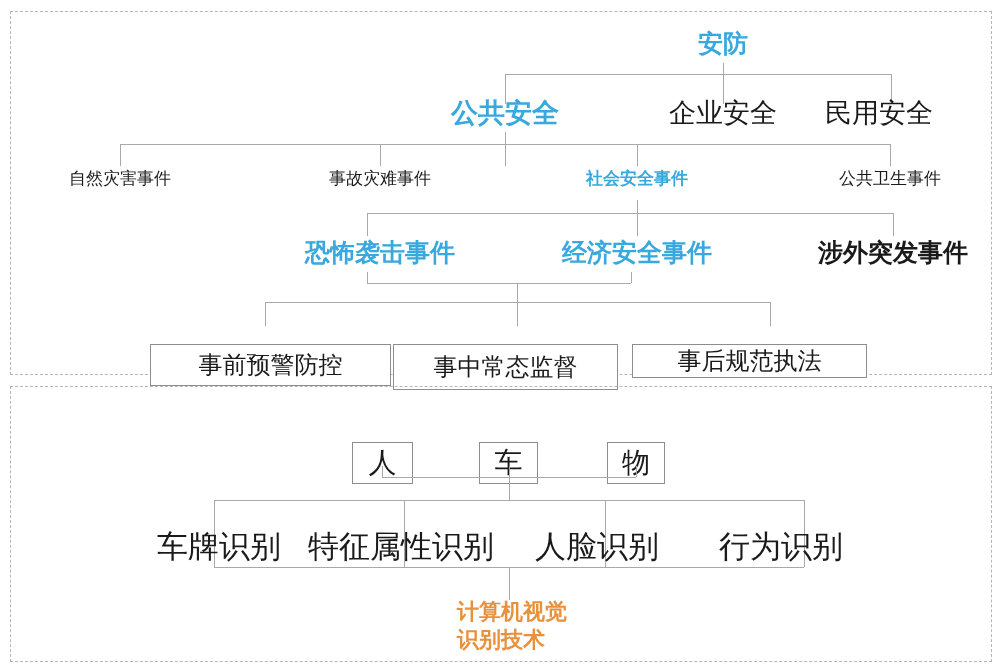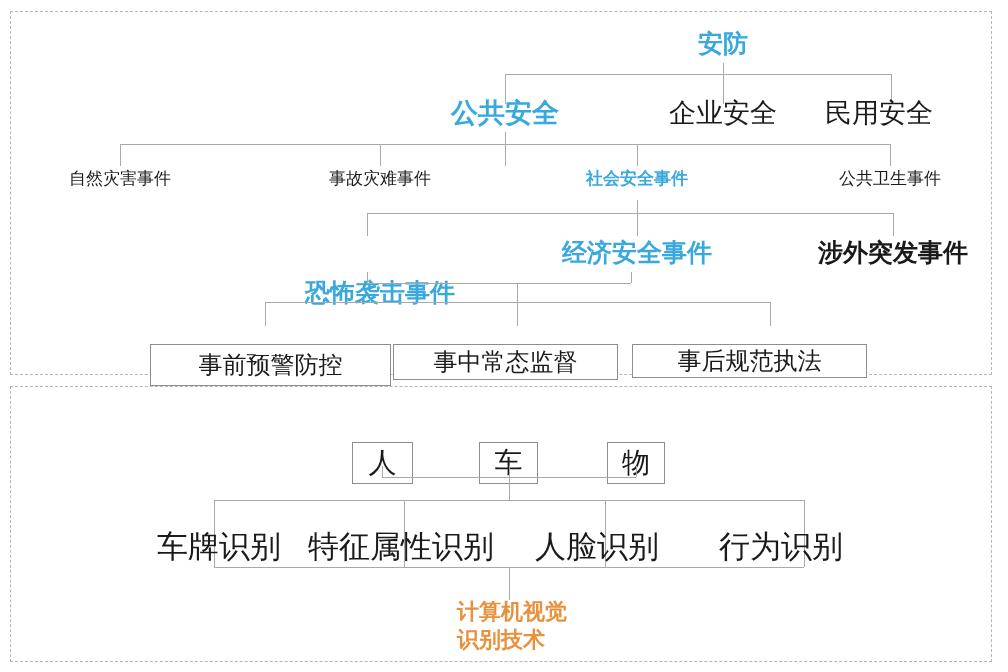--- a/index.html
+++ b/index.html
@@ -101,36 +101,36 @@
   <div class="node t-l3 center" style="left:120px; top:170px;">自然灾害事件</div>
   <div class="node t-l3 center" style="left:380px; top:170px;">事故灾难事件</div>
   <div class="node accent t-l3 center" style="left:637px; top:170px;">社会安全事件</div>
   <div class="node t-l3 center" style="left:890px; top:170px;">公共卫生事件</div>
 
   <div class="ln v" style="left:637px; top:200px; height:36px;"></div>
   <div class="ln h" style="left:367px; top:213px; width:526px;"></div>
   <div class="ln v" style="left:367px; top:213px; height:23px;"></div>
   <div class="ln v" style="left:893px; top:213px; height:23px;"></div>
 
-  <div class="node accent t-l4 center" style="left:380px; top:240px;margin-top:40px;">恐怖袭击事件</div>
+  <div class="node accent t-l4 center" style="left:380px; top:240px;">恐怖袭击事件</div>
   <div class="node accent t-l4 center" style="left:637px; top:240px;">经济安全事件</div>
   <div class="node t-l4 center" style="left:893px; top:240px;">涉外突发事件</div>
 
   <div class="ln h" style="left:367px; top:283px; width:264px;"></div>
   <div class="ln v" style="left:367px; top:272px; height:11px;"></div>
   <div class="ln v" style="left:631px; top:272px; height:11px;"></div>
   <div class="ln v" style="left:517px; top:283px; height:43px;"></div>
   <div class="ln h" style="left:265px; top:302px; width:505px;"></div>
   <div class="ln v" style="left:265px; top:302px; height:24px;"></div>
   <div class="ln v" style="left:770px; top:302px; height:24px;"></div>
 
   <div class="boxnode t-box" style="left:150px; top:326px; width:241px; height:42px;">
     <span>事前预警防控</span>
   </div>
-  <div class="boxnode t-box" style="left:393px; top:326px; width:225px; height:36px;">
+  <div class="boxnode t-box" style="left:393px; top:326px; width:225px; height:46px;">
     <span>事中常态监督</span>
   </div>
   <div class="boxnode t-box" style="left:632px; top:326px; width:235px; height:34px;">
     <span>事后规范执法</span>
   </div>
 
   <div class="panel" id="panel-vision"></div>
 
   <div class="boxnode t-glyph" style="left:352px; top:424px; width:61px; height:42px;">
     <span>人</span>

